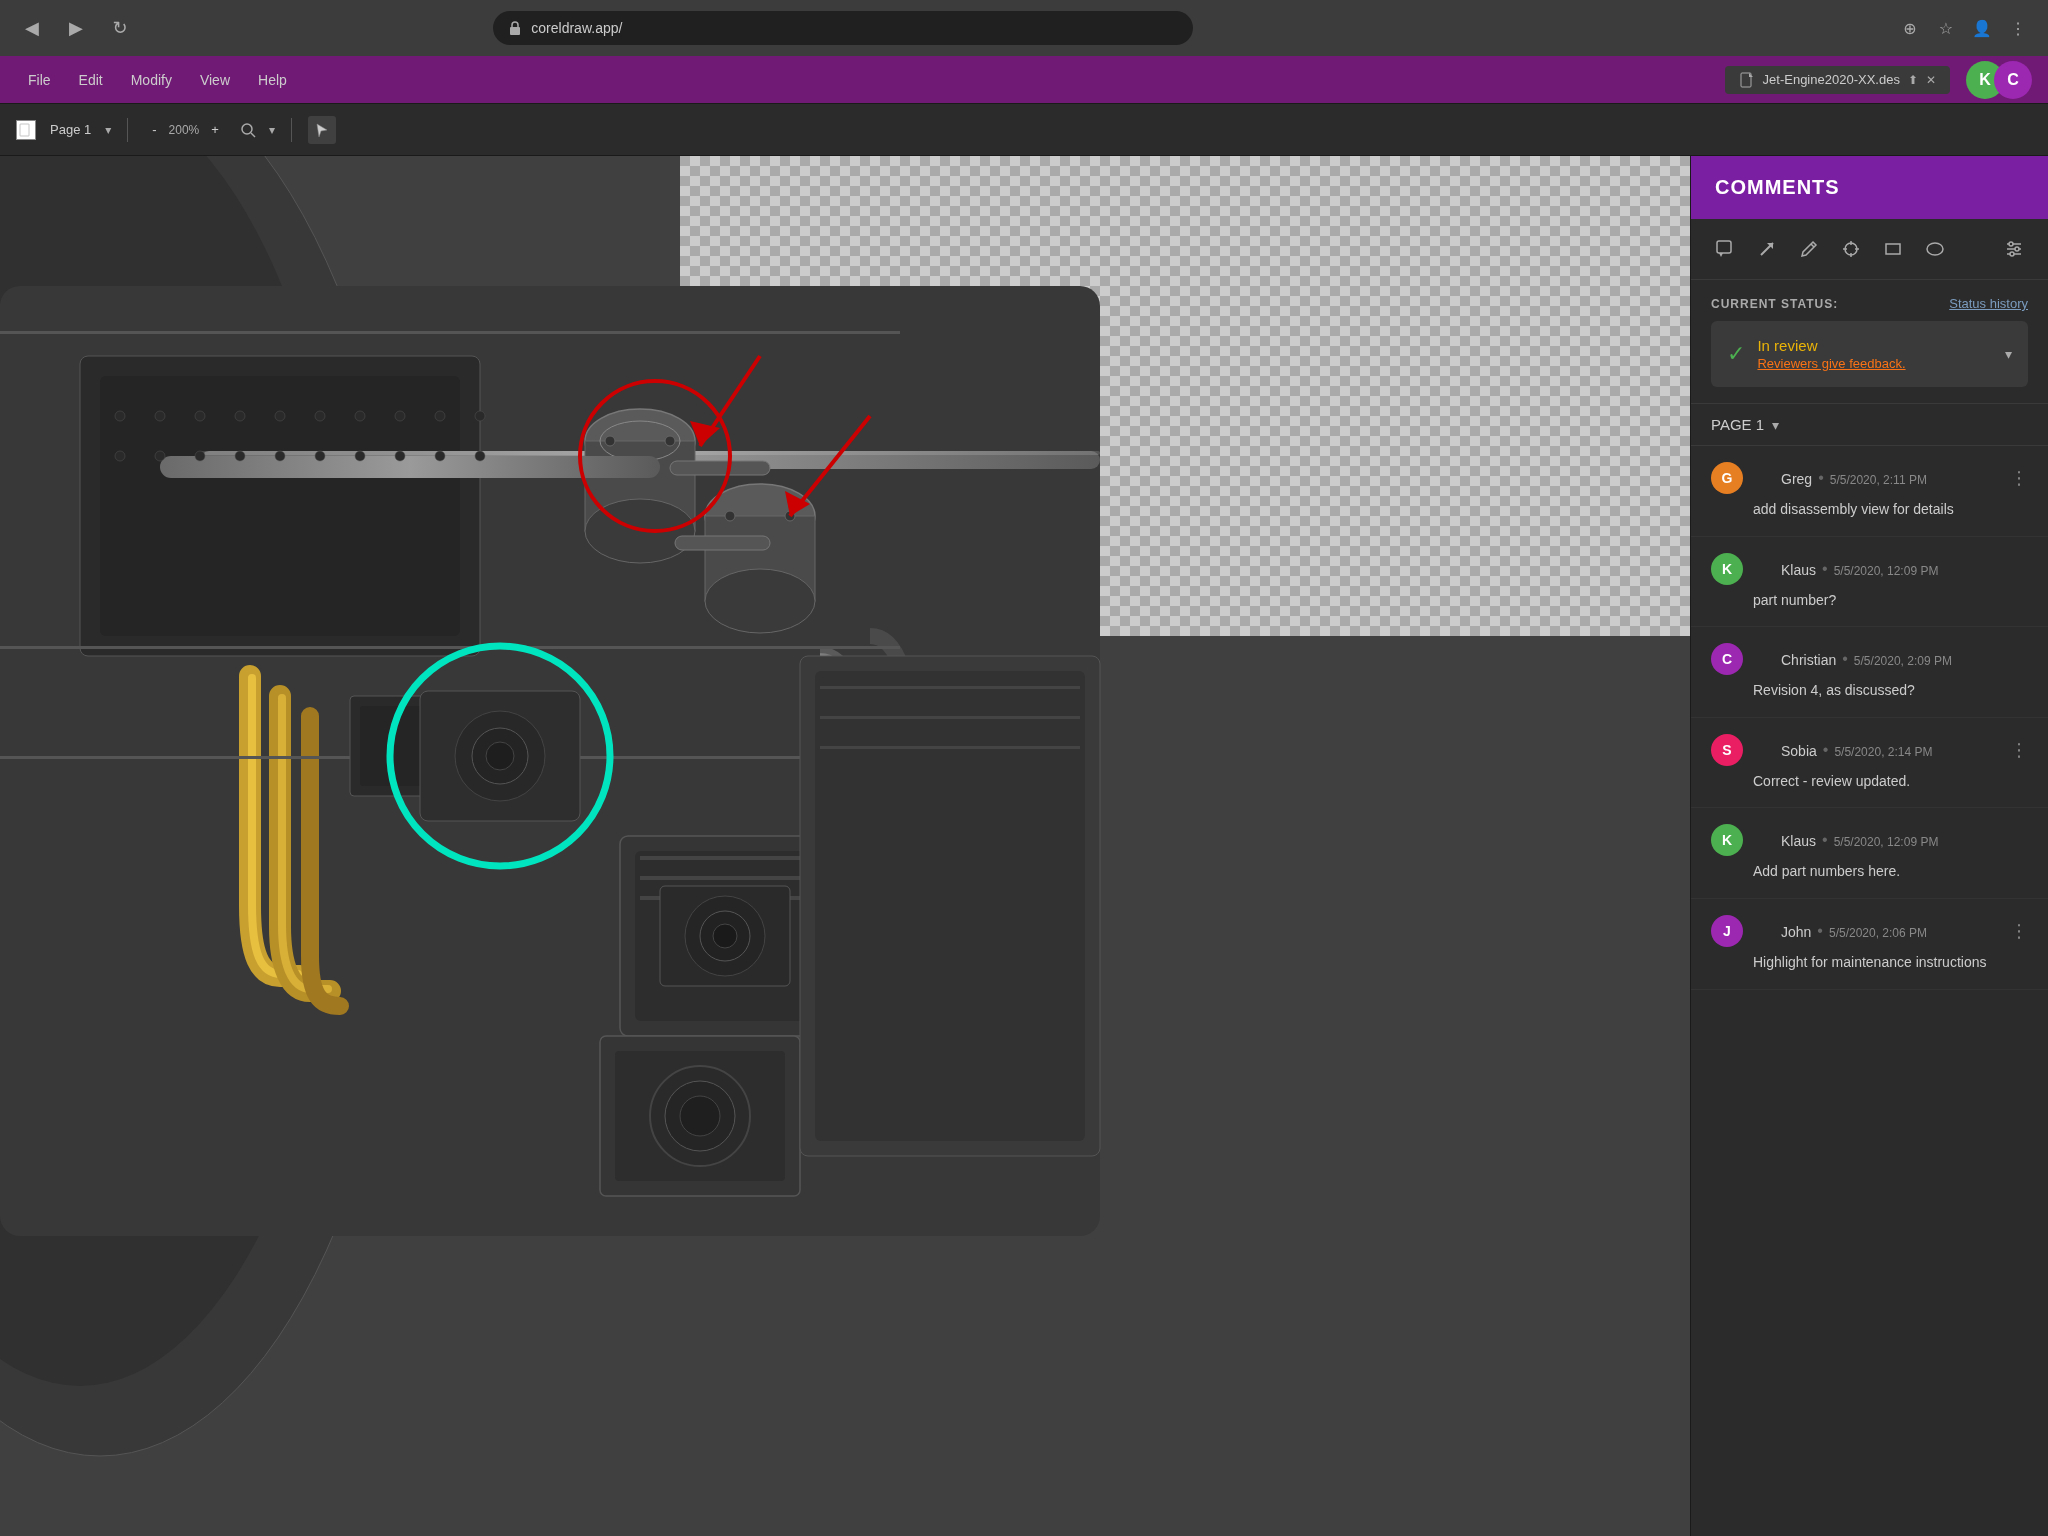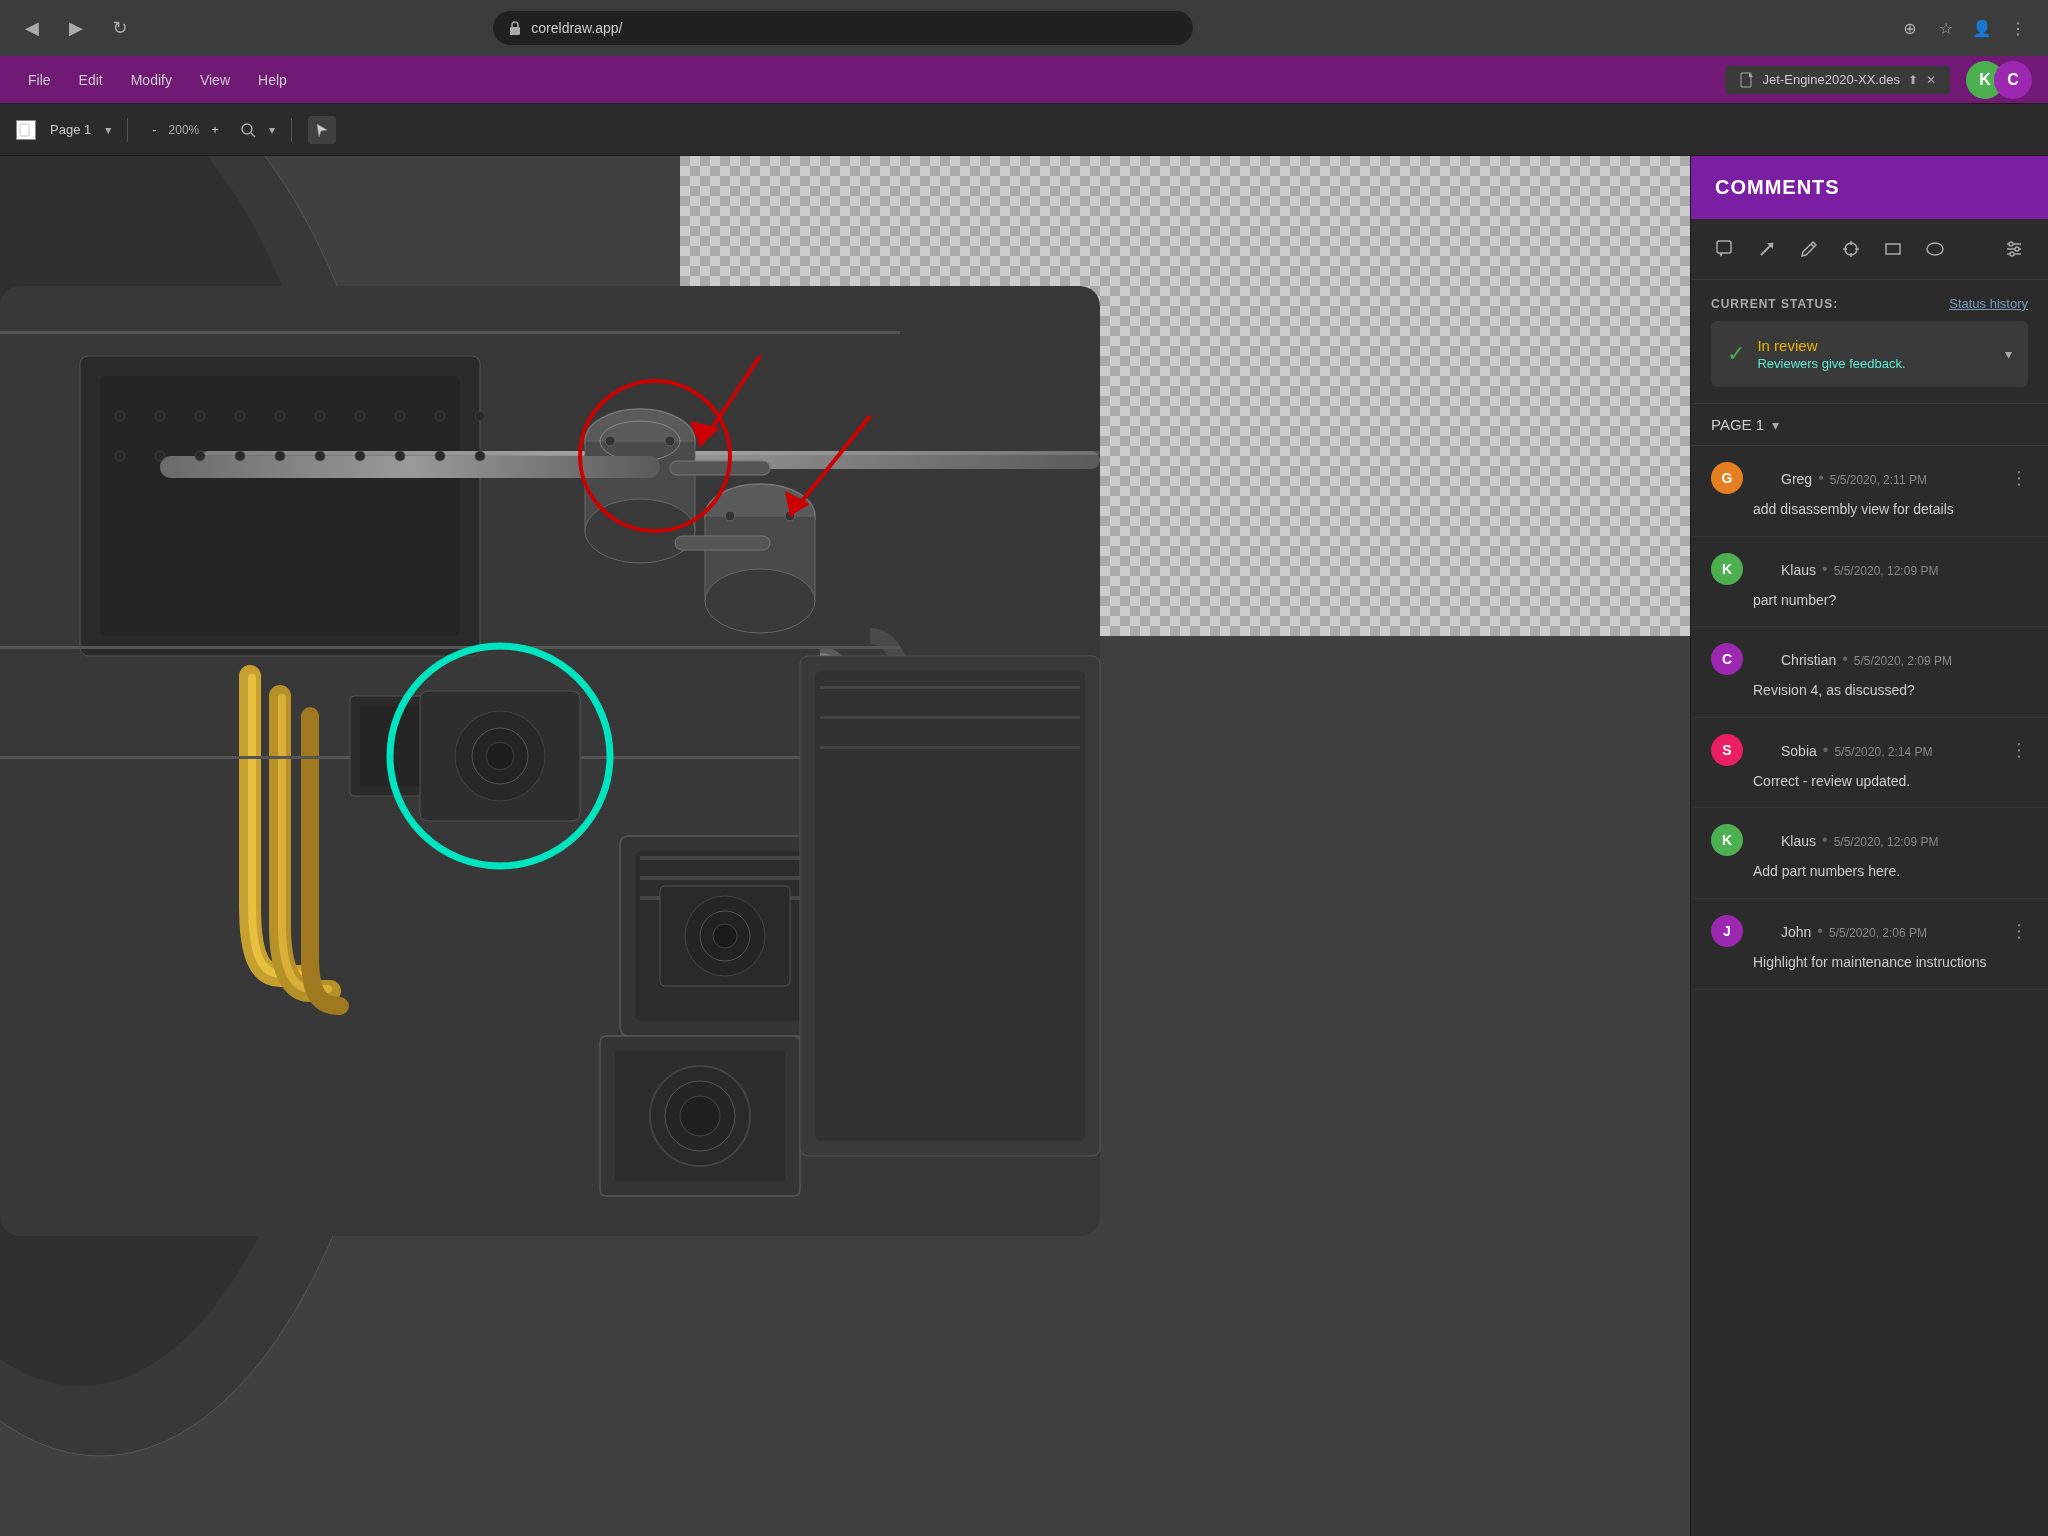--- a/index.html
+++ b/index.html
@@ -47,21 +47,21 @@
     .comment-tool-settings { margin-left: auto; }
 
     .status-section { padding: 16px 20px; border-bottom: 1px solid #3a3a3a; }
     .status-header { display: flex; justify-content: space-between; align-items: center; margin-bottom: 10px; }
     .status-label { color: #aaa; font-size: 12px; font-weight: 600; letter-spacing: 1px; }
     .status-history-link { color: #7b9cbf; font-size: 13px; cursor: pointer; text-decoration: underline; }
     .status-card { background: #3a3a3a; border-radius: 6px; padding: 16px; display: flex; align-items: center; gap: 12px; }
     .status-check { color: #4caf50; font-size: 22px; }
     .status-info { flex: 1; }
     .status-name { color: #eab308; font-size: 15px; font-weight: 500; }
-    .status-desc { color: #5eead4; font-size: 13px; margin-top: 2px; }
+    .status-desc { color: #f97316; font-size: 13px; margin-top: 2px; text-decoration: underline; }
     .status-chevron { color: #aaa; font-size: 14px; cursor: pointer; }
 
     .page-selector { padding: 12px 20px; display: flex; align-items: center; gap: 8px; border-bottom: 1px solid #3a3a3a; }
     .page-selector-label { color: #ccc; font-size: 15px; font-weight: 500; }
     .page-selector-chevron { color: #aaa; font-size: 14px; cursor: pointer; }
 
     .comments-list { flex: 1; overflow-y: auto; padding: 0; }
     .comment-item { padding: 16px 20px; border-bottom: 1px solid #333; }
     .comment-header { display: flex; align-items: center; gap: 10px; margin-bottom: 6px; }
     .comment-avatar { width: 32px; height: 32px; border-radius: 50%; display: flex; align-items: center; justify-content: center; font-weight: bold; font-size: 14px; color: white; flex-shrink: 0; }

